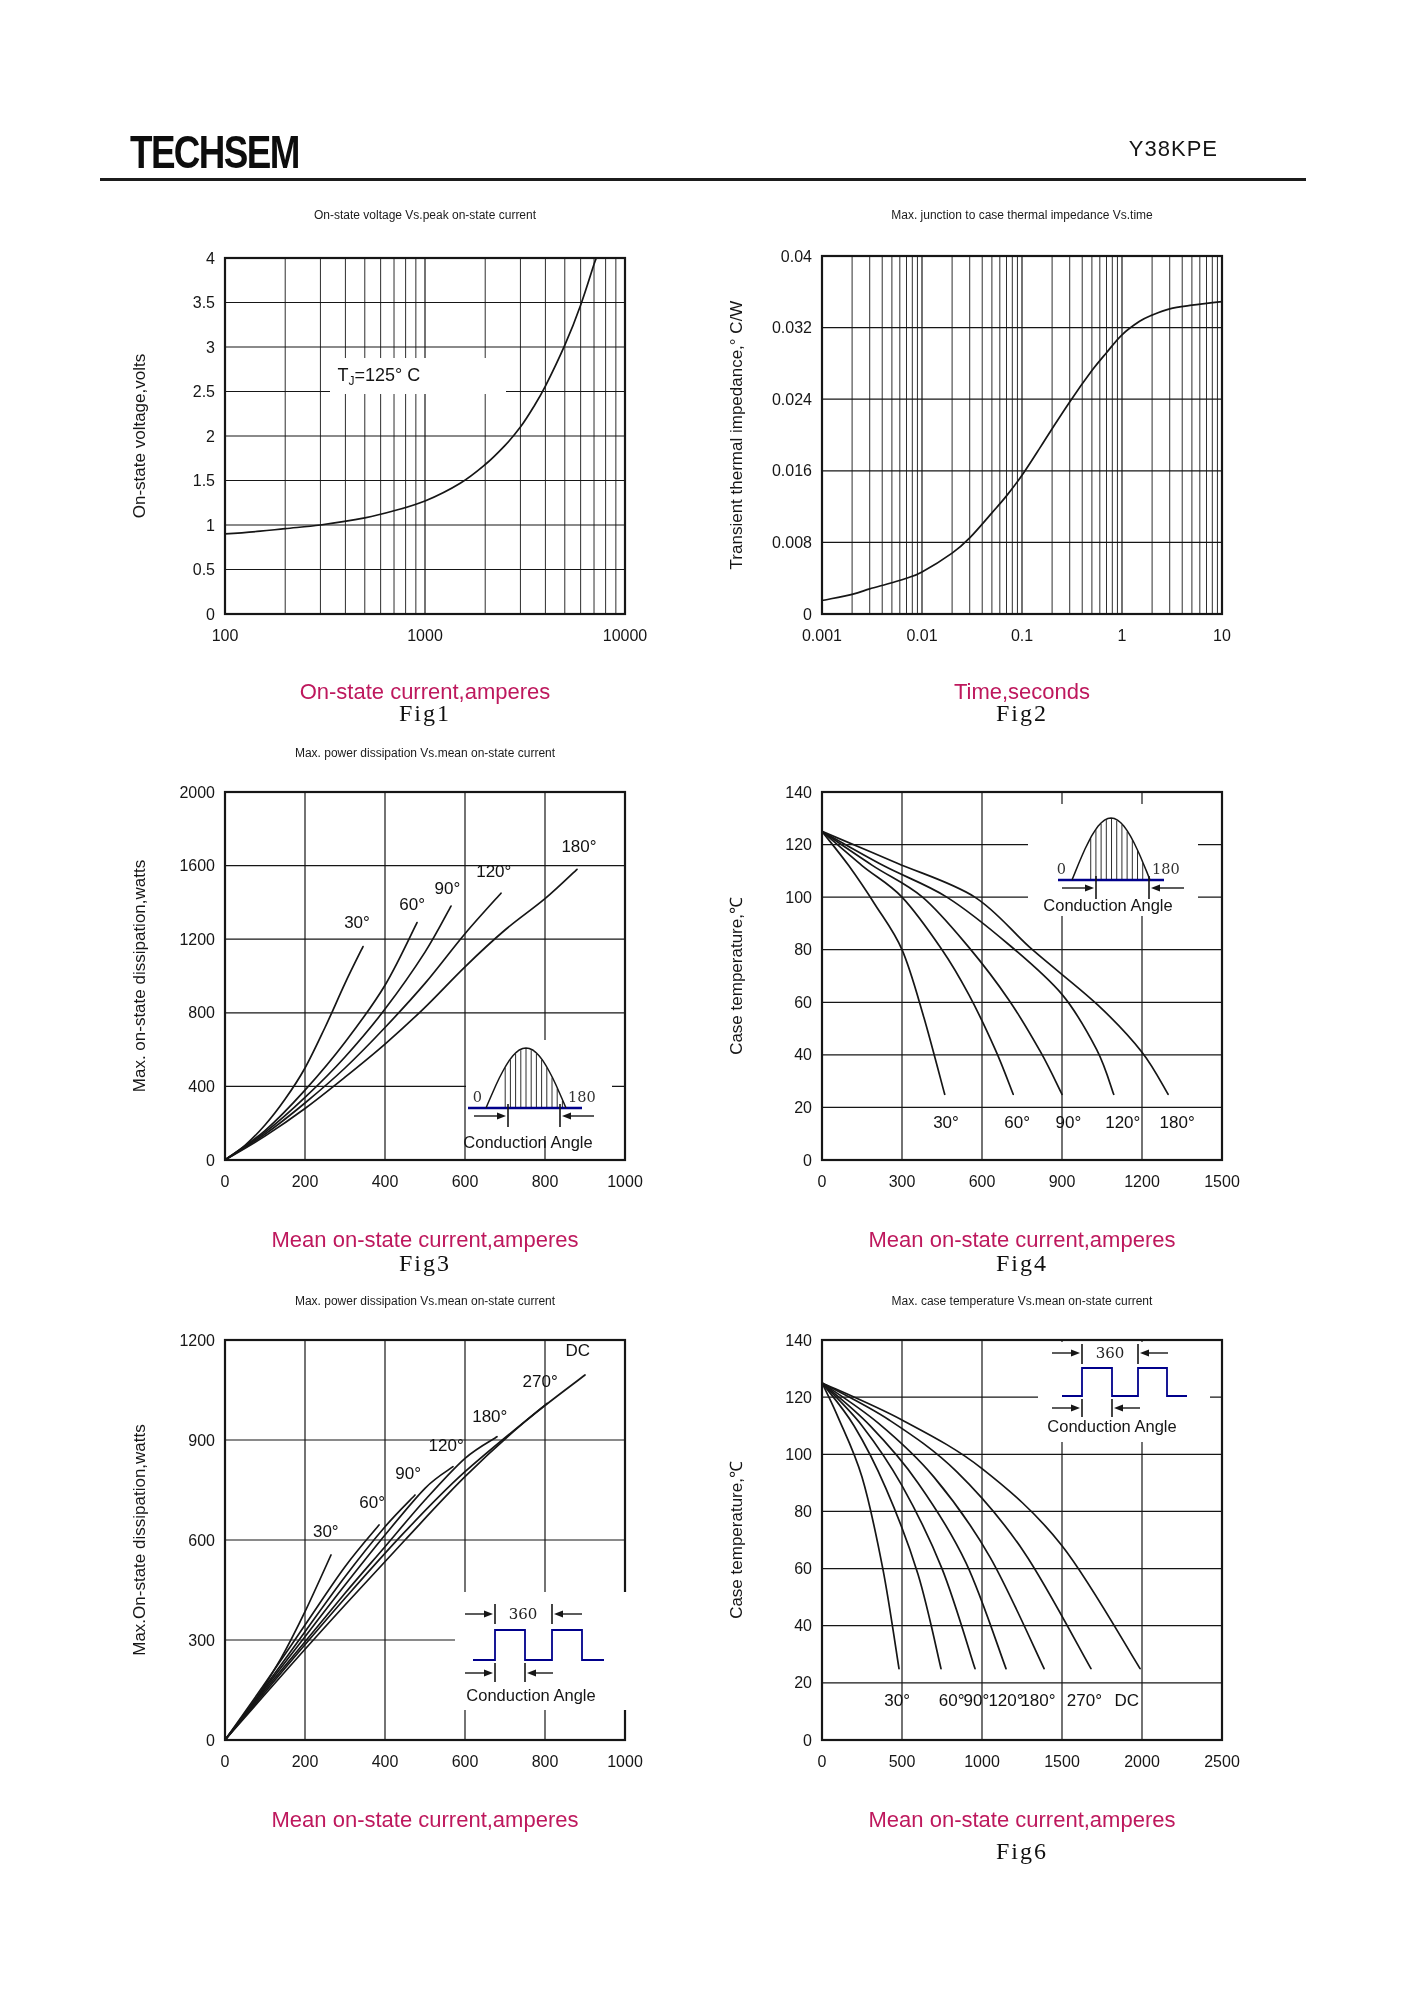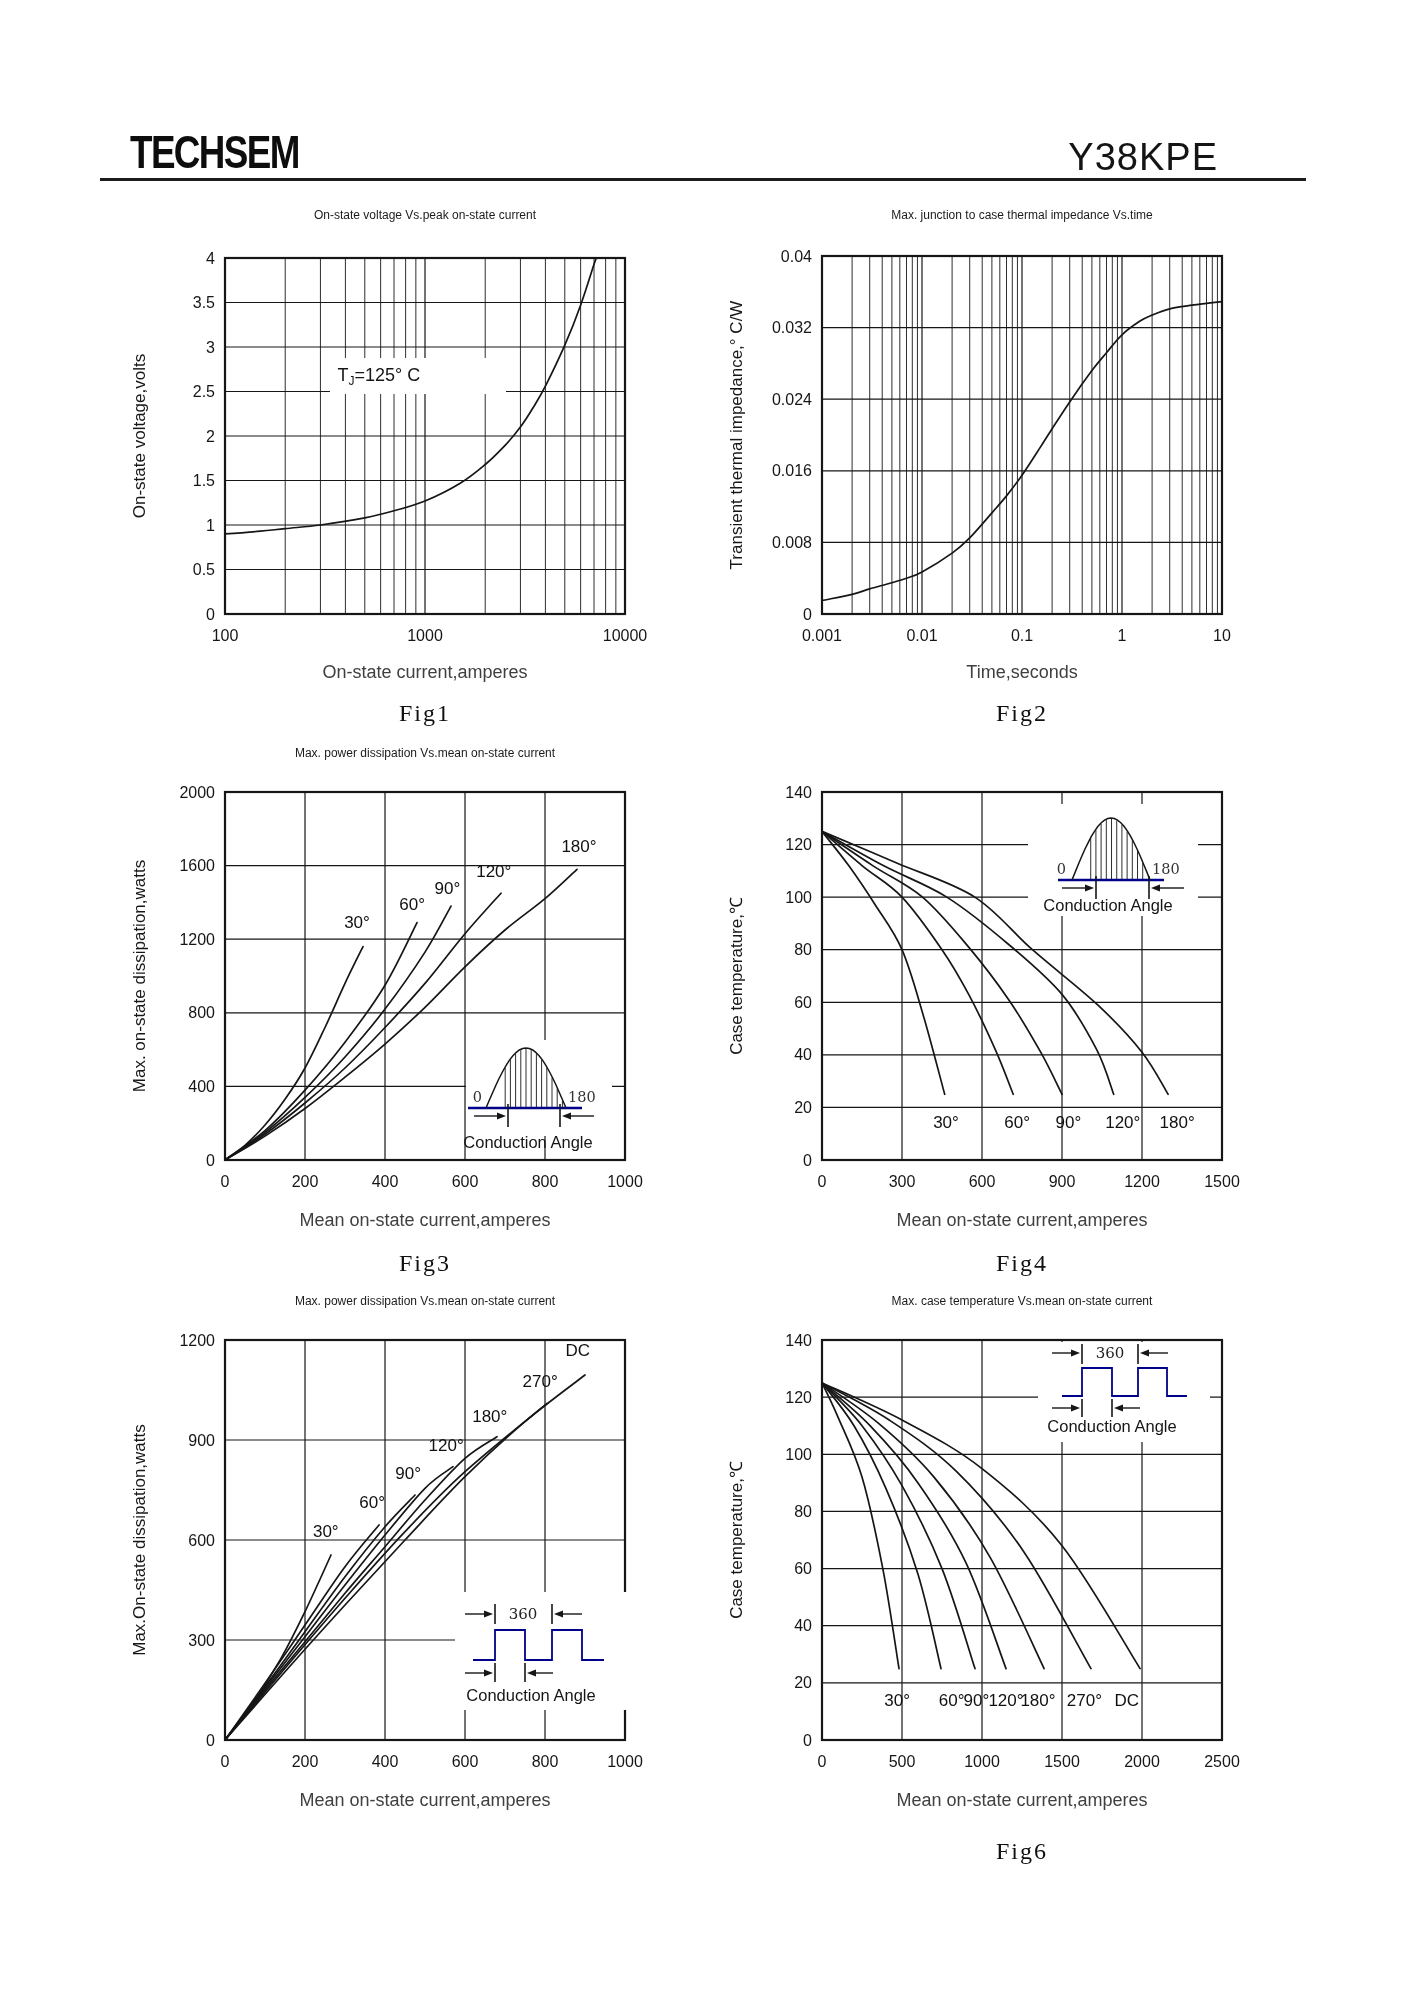--- a/index.html
+++ b/index.html
@@ -1,27 +1,27 @@
 <!DOCTYPE html>
 <html><head>
 <meta charset="utf-8">
 <style>
   html,body{margin:0;padding:0;background:#ffffff;}
   #page{position:relative;width:1330px;height:2000px;background:#ffffff;overflow:hidden;
         font-family:"Liberation Sans",sans-serif;color:#1b1b1b;}
   #charts{position:absolute;left:0;top:0;}
   .brand{position:absolute;left:130px;top:128px;font-size:46px;font-weight:900;letter-spacing:-2px;
          color:#0d0d0d;transform:scaleX(.80);transform-origin:left center;line-height:48px;}
-  .part{position:absolute;top:136px;right:112px;font-size:38px;font-weight:400;color:#141414;letter-spacing:1px;}
+  .part{position:absolute;top:136px;right:112px;font-size:22px;font-weight:400;color:#141414;letter-spacing:1px;}
   .rule{position:absolute;left:100px;top:178px;width:1206px;height:3px;background:#1c1c1c;}
   .ttl,.xl,.cap{position:absolute;text-align:center;}
   .colA{left:125px;width:600px;}
   .colB{left:722px;width:600px;}
   .ttl{font-size:12px;color:#1b1b1b;}
-  .xl{font-size:18px;color:#404040;}
+  .xl{font-size:22px;color:#be185d;margin-top:17px;}
   .cap{font-size:24px;font-family:Liberation Serif, serif;letter-spacing:2px;color:#101010;}
   .tr1{top:208px}.tr2{top:746px}.tr3{top:1294px}
   .xr1{top:662px}.xr2{top:1210px}.xr3{top:1790px}
   .cr1{top:700px}.cr2{top:1250px}.cr3{top:1838px}
 </style>
 </head>
 <body>
 
 <div id="page">
   <div class="brand">TECHSEM</div>

